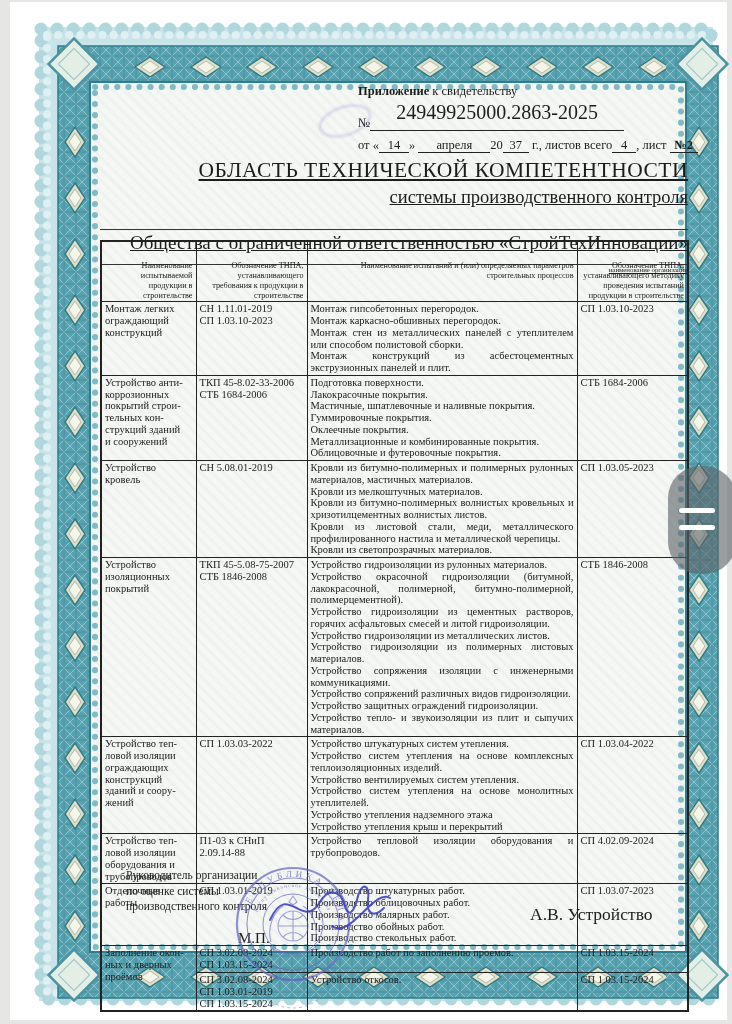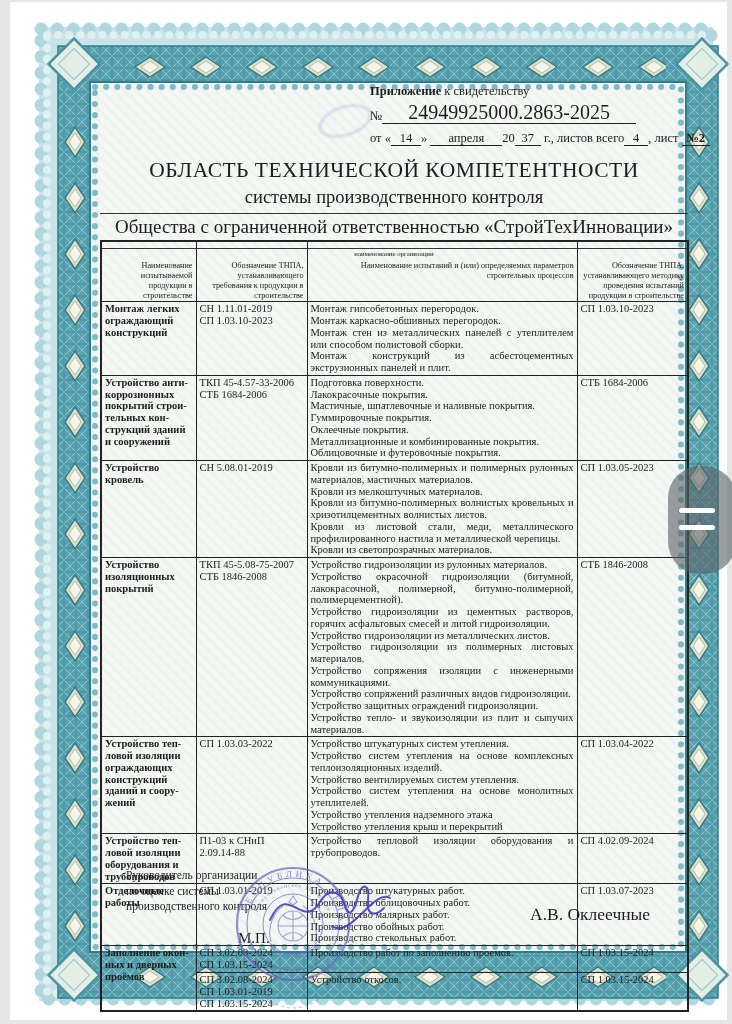--- a/index.html
+++ b/index.html
@@ -15,42 +15,42 @@
   }
   .inner-field{
     position:absolute;left:80px;top:80px;width:596px;height:870px;
     background:#f4f7f3;
     background-image:repeating-linear-gradient(45deg,rgba(120,160,150,0.05) 0 3px,rgba(255,255,255,0) 3px 8px);
   }
   svg.frame{position:absolute;left:0;top:0;}
   .content{position:absolute;left:0;top:0;width:732px;height:1024px;}
 
   
-  .header-block{position:absolute;left:360px;top:82px;width:266px;}
+  .header-block{position:absolute;left:348px;top:82px;width:266px;}
   .appendix{font-weight:bold;font-size:12.5px;}
   .appendix .thin{font-weight:normal;}
   .number-row{display:flex;align-items:flex-end;margin-top:3px;font-size:13px;}
-  .number-val{flex:1;text-align:center;font-size:20px;border-bottom:1.5px solid #222;line-height:1;padding-bottom:1px;}
+  .number-val{flex:1;text-align:center;font-size:20px;border-bottom:1.5px solid #222;line-height:1;padding-bottom:8px;}
   .date-row{margin-top:7px;font-size:12.5px;white-space:nowrap;}
   .blank{display:inline-block;text-align:center;border-bottom:1px solid #222;line-height:1;}
   .b-day{width:30px;}.b-month{width:72px;font-family:Liberation Serif, serif;}.b-year{width:26px;}.b-total{width:24px;}.b-sheet{width:28px;font-weight:bold;}
 
   
-  .title-block{position:absolute;left:90px;top:156px;width:588px;text-align:center;}
+  .title-block{position:absolute;left:90px;top:156px;width:588px;text-align:right;text-decoration:underline;}
   .t1{font-size:21.5px;letter-spacing:.5px;}
-  .t2{font-size:18.5px;margin-top:4px;border-bottom:1.2px solid #333;padding-bottom:5px;}
+  .t2{font-size:18.5px;margin-top:4px;border-bottom:1.2px solid #333;padding-bottom:21px;}
   .t3{font-size:19px;margin-top:2px;border-bottom:1.2px solid #333;padding-bottom:10px;white-space:nowrap;}
   .t-caption{font-size:6.8px;margin-top:1px;}
 
   
   .comp-table{position:absolute;left:90px;top:238px;}
   table{border-collapse:collapse;table-layout:fixed;width:587px;border:2px solid #222;}
   td,th{border:1px solid #222;vertical-align:top;padding:1px 3px;line-height:1.12;}
   th{font-weight:normal;font-size:8.2px;text-align:right;line-height:1.2;padding-top:19px;}
-  .c1{font-weight:bold;font-size:10.5px;white-space:pre-line;}
+  .c1{font-weight:normal;font-size:10.5px;white-space:pre-line;}
   .c2,.c4{font-size:10.5px;white-space:pre-line;}
   .c3{font-size:10.5px;text-align:justify;white-space:pre-line;}
 
   
   .signer-role{position:absolute;left:116px;top:866px;font-size:11.5px;white-space:pre-line;line-height:1.35;}
   .mp{position:absolute;left:228px;top:928px;font-size:15px;}
   .signer-name{position:absolute;left:520px;top:902px;font-size:17.5px;}
 
   .stamp{position:absolute;left:215px;top:852px;opacity:.82;}
   .signature{position:absolute;left:252px;top:872px;}
@@ -177,21 +177,21 @@
 Монтаж конструкций из асбестоцементных экструзионных панелей и плит.</td>
           <td class="c4">СП 1.03.10-2023</td>
         </tr>
         <tr style="height:68px">
           <td class="c1">Устройство анти-
 коррозионных
 покрытий строи-
 тельных кон-
 струкций зданий
 и сооружений</td>
-          <td class="c2">ТКП 45-4.57-33-2006
+          <td class="c2">ТКП 45-8.02-33-2006
 СТБ 1684-2006</td>
           <td class="c3">Подготовка поверхности.
 Лакокрасочные покрытия.
 Мастичные, шпатлевочные и наливные покрытия.
 Гуммировочные покрытия.
 Оклеечные покрытия.
 Металлизационные и комбинированные покрытия.
 Облицовочные и футеровочные покрытия.</td>
           <td class="c4">СТБ 1684-2006</td>
         </tr>
@@ -277,21 +277,21 @@
           <td class="c4">СП 1.03.15-2024</td>
         </tr>
       </tbody>
         </table>
     </div>
 
     <div class="signer-role">Руководитель организации
 по оценке системы
 производственного контроля</div>
     <div class="mp">М.П.</div>
-    <div class="signer-name">А.В. Оклеечные</div>
+    <div class="signer-name">А.В. Устройство</div>
   </div>
 
   <svg class="stamp" width="140" height="168" viewBox="0 0 140 168">
     <defs>
       <path id="arcT" d="M68 70 m -47 0 a47 47 0 1 1 94 0"></path>
       <path id="arcI" d="M68 70 m -37 0 a37 37 0 1 1 74 0"></path>
       <path id="arcB" d="M68 70 m -42 0 a42 42 0 1 0 84 0"></path>
     </defs>
     <g stroke="#6363c2" fill="none" opacity="0.85">
       <circle cx="68" cy="70" r="56" stroke-width="2.2"></circle>

